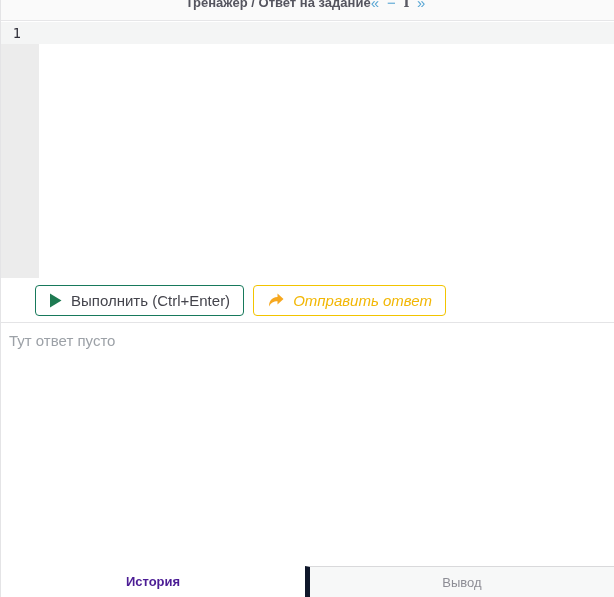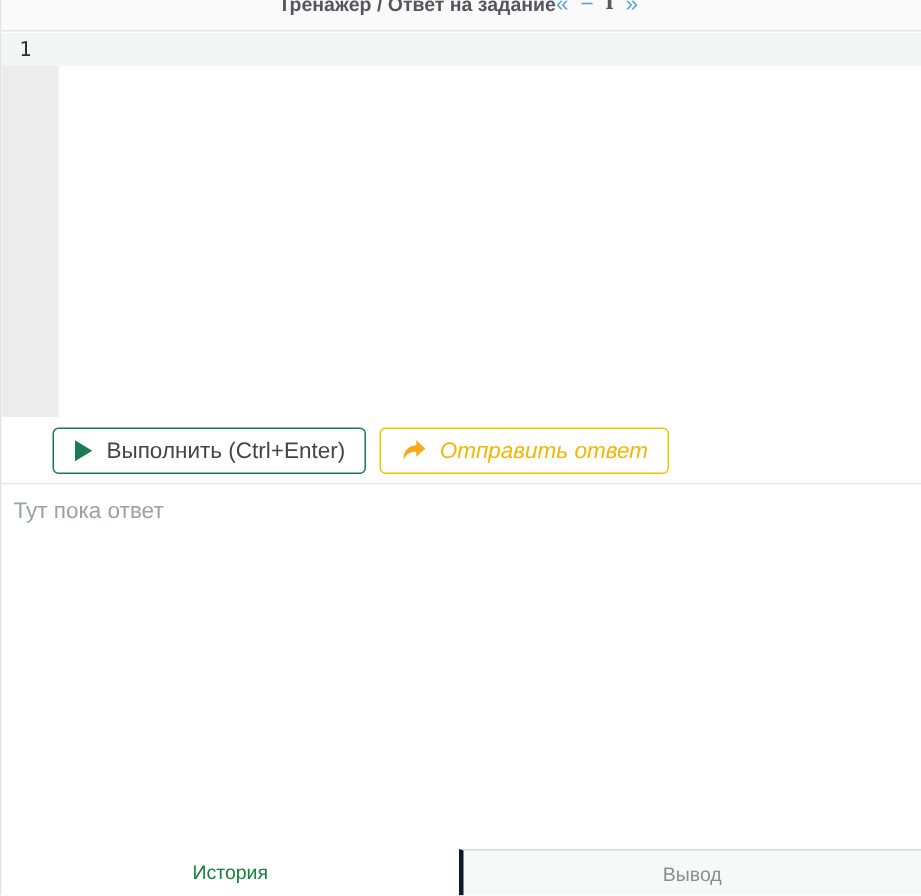--- a/index.html
+++ b/index.html
@@ -45,22 +45,22 @@
   
   .divider { position:absolute; top:322px; left:0; right:0; height:1px; background:#e4e4e6; }
   .output { position:absolute; top:323px; left:0; right:0; bottom:31px; background:#ffffff; }
   .output-placeholder { padding:9px 0 0 8px; font-size:15px; color:#9ca1a7; }
   
   .tabs { position:absolute; bottom:0; left:0; right:0; height:31px; display:flex; }
   .tab {
     flex:1; display:flex; align-items:center; justify-content:center;
     font-size:13px; box-sizing:border-box; cursor:pointer;
   }
-  .tab.active { background:#ffffff; color:#15803d; font-weight:normal; }
-  .tab.inactive { background:#f7f8f8; border-top:1px solid #d9d9db; border-left:3px solid #0f172a; color:#8d8d95; }
+  .tab.active { background:#ffffff; color:#4c1d95; font-weight:bold; }
+  .tab.inactive { background:#f7f8f8; border-top:1px solid #d9d9db; border-left:5px solid #0f172a; color:#8d8d95; }
 </style>
 </head>
 <body>
 
 <div class="app">
 
   <div class="header">
     <span class="header-title">Тренажёр / Ответ на задание</span>
     <span class="header-icons">
       <span class="hicon blue">«</span>
@@ -93,21 +93,21 @@
           <path d="M10.5 0.5 L16.5 6 L10.5 11.5 L10.5 8.2 C6.5 8.2 3.8 9.6 2.2 13.5 C1.6 9 4.2 4.3 10.5 3.9 Z" fill="#f6a820"></path>
         </svg>
       </span>
       <span>Отправить ответ</span>
     </button>
   </div>
 
   <div class="divider"></div>
 
   <div class="output">
-    <div class="output-placeholder">Тут пока ответ</div>
+    <div class="output-placeholder">Тут ответ пусто</div>
   </div>
 
   <div class="tabs">
     <div class="tab active">История</div>
     <div class="tab inactive">Вывод</div>
   </div>
 
 </div>
 
 </body></html>

